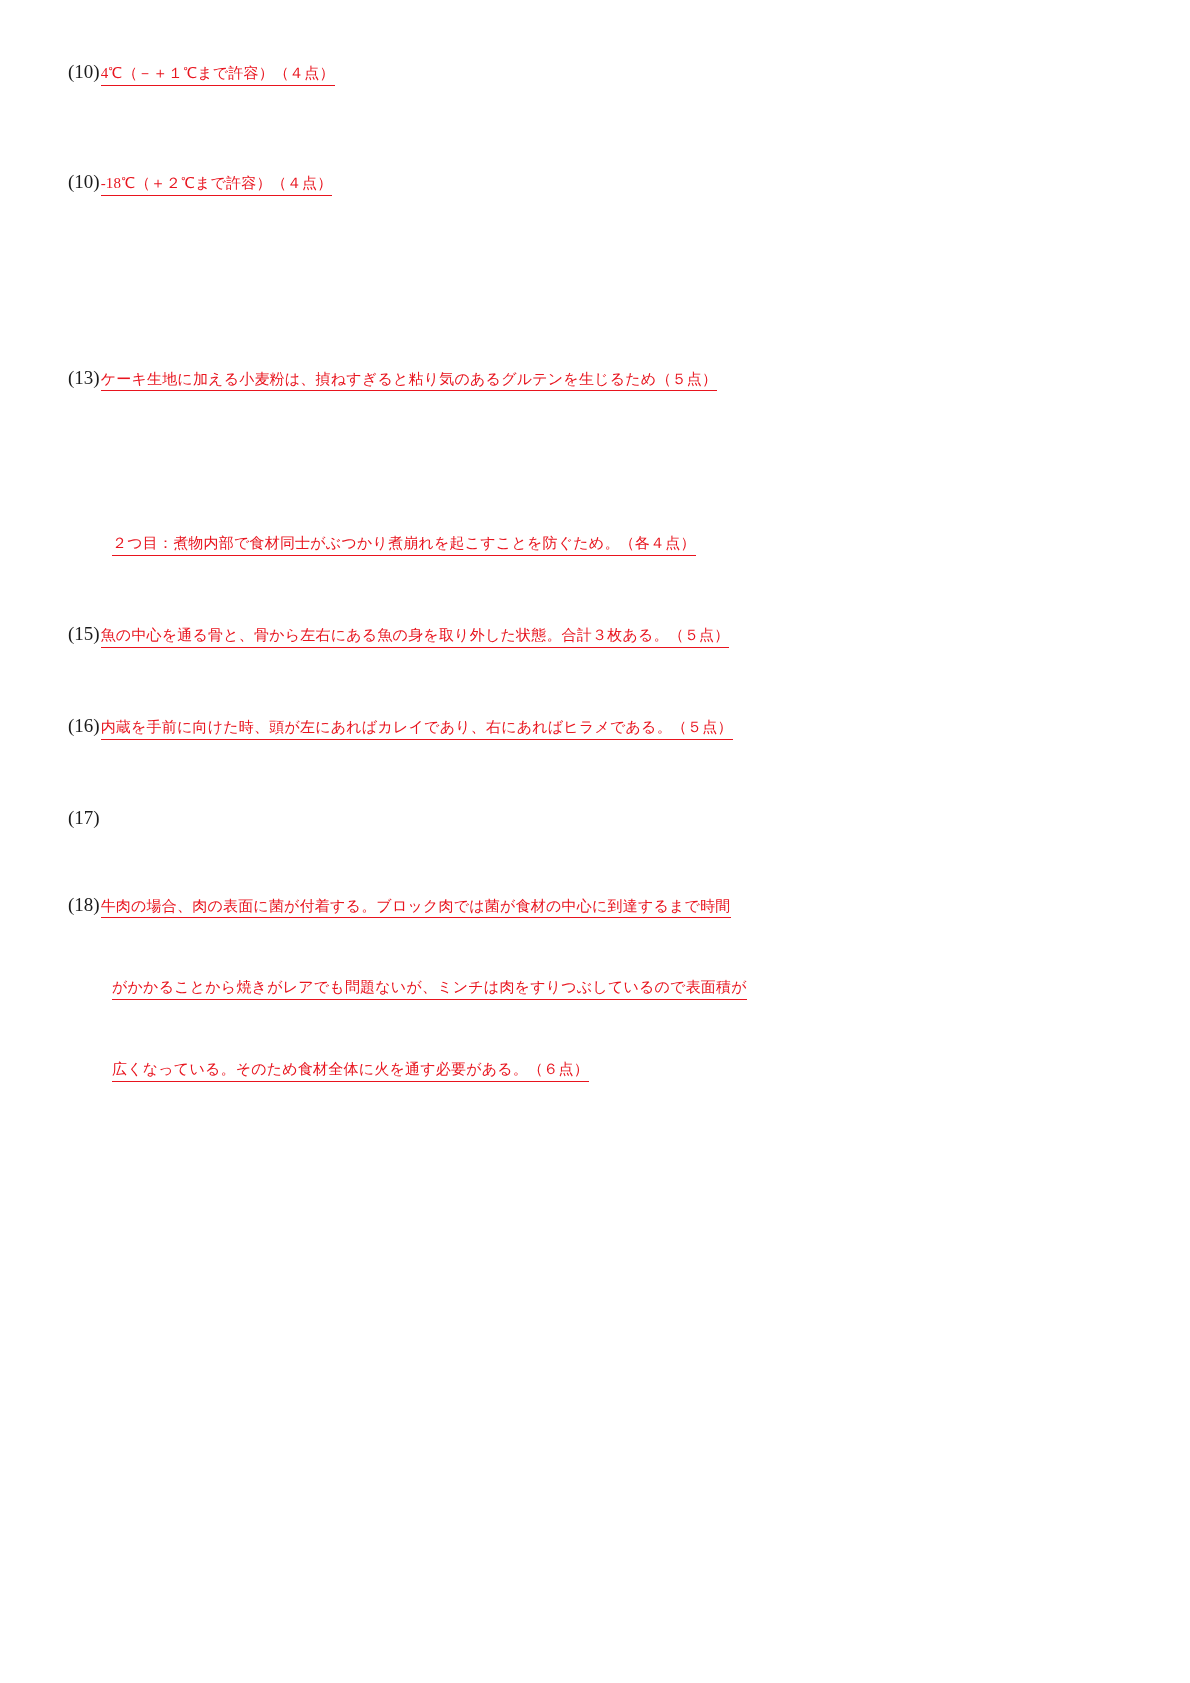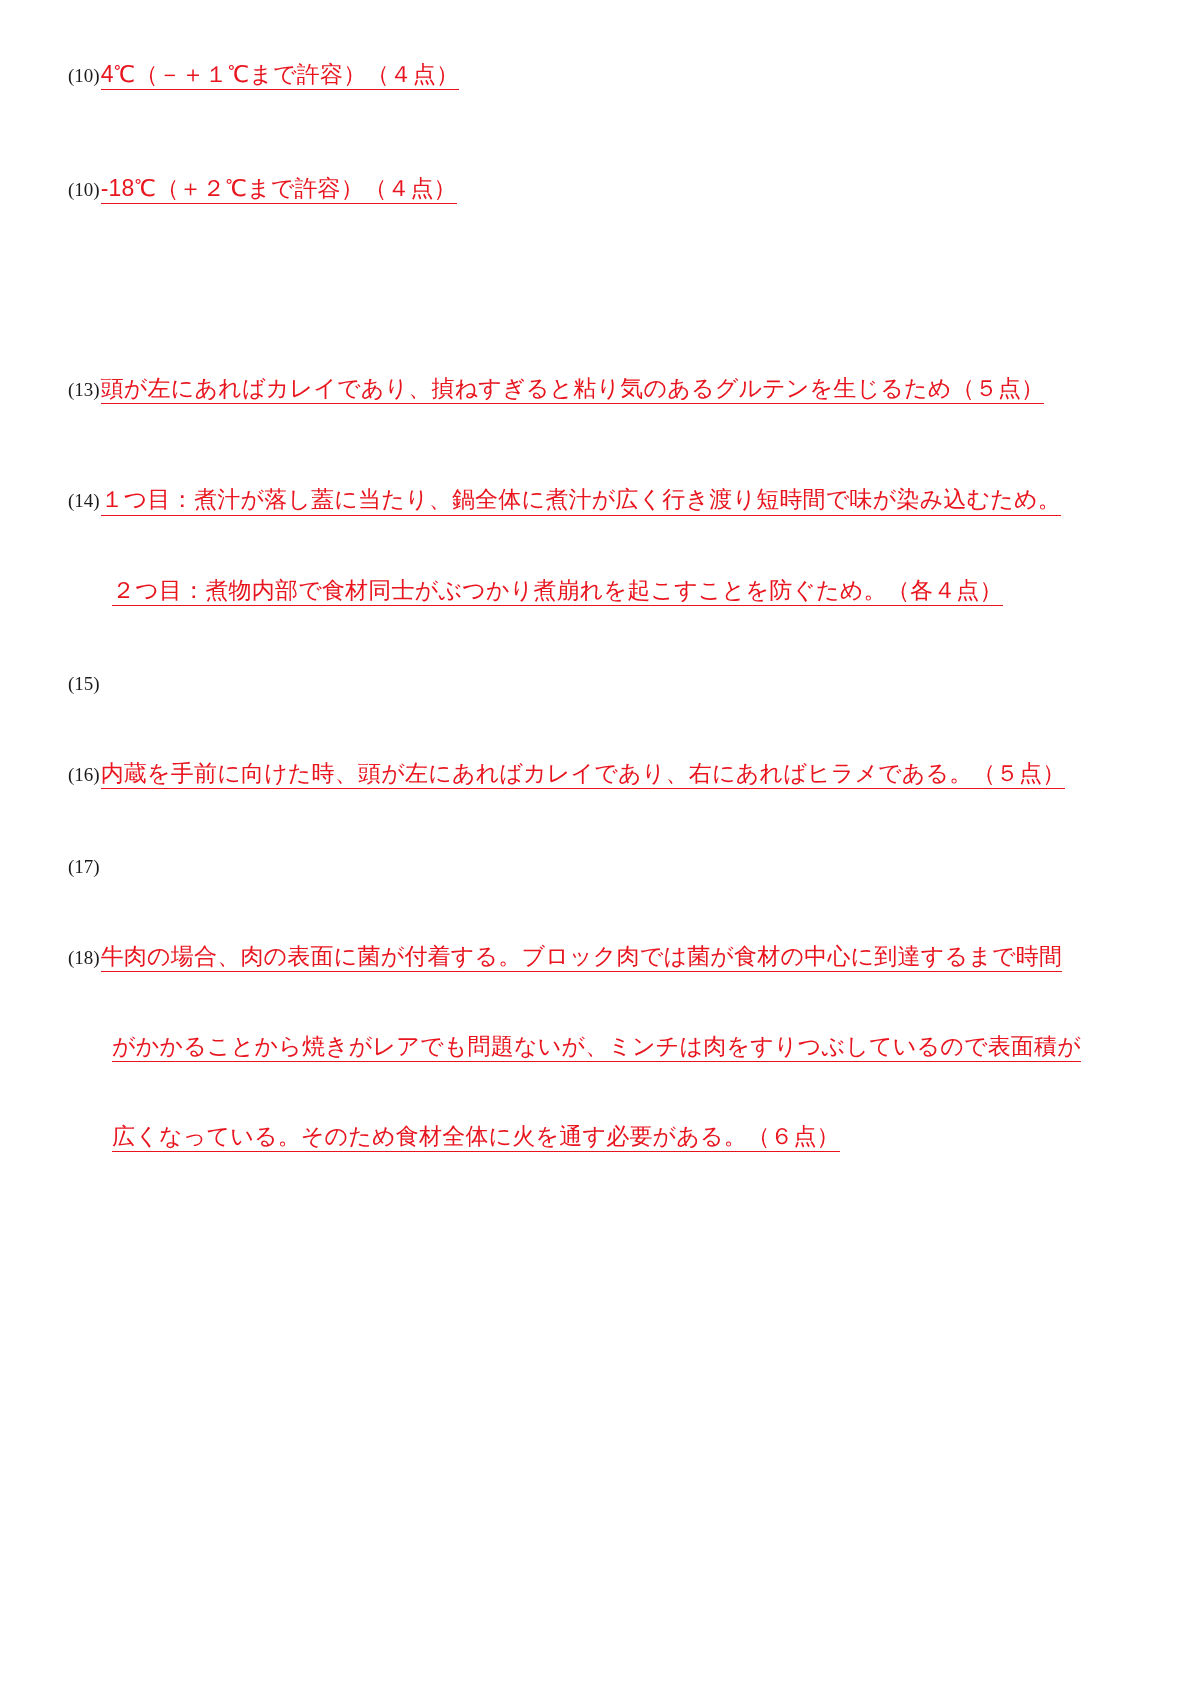--- a/index.html
+++ b/index.html
@@ -34,27 +34,27 @@
     line-height: 1;
     flex: 0 0 auto;
     padding-right: 1px;
   }
   .num-spacer {
     flex: 0 0 auto;
     width: 44px;
   }
   .ans {
     color: #e8141e;
-    font-size: 23px;
+    font-size: 15px;
     line-height: 1.05;
     border-bottom: 1.6px solid #e8141e;
     padding-bottom: 3px;
     letter-spacing: 0.2px;
     flex: 0 0 auto;
-    font-family: Liberation Sans, sans-serif;
+    font-family: Liberation Serif, serif;
   }
   
   .gap-1 { height: 86px; }
   .gap-2 { height: 86px; }
   .gap-3 { height: 86px; }
   .gap-inner { height: 62px; }
   .gap-4 { height: 83px; }
   .gap-5 { height: 68px; }
   .gap-6 { height: 68px; }
   .gap-7 { height: 68px; }
@@ -81,41 +81,38 @@
         <span class="ans">-18℃（＋２℃まで許容）（４点）</span>
       </div>
     </div>
     <div class="gap-2"></div>
 
     <div class="gap-3"></div>
 
     <div class="answer-item">
       <div class="line-row">
         <span class="num">(13)</span>
-        <span class="ans">頭が左にあればカレイであり、揁ねすぎると粘り気のあるグルテンを生じるため（５点）</span>
+        <span class="ans">ケーキ生地に加える小麦粉は、揁ねすぎると粘り気のあるグルテンを生じるため（５点）</span>
       </div>
     </div>
     <div class="gap-4"></div>
 
     <div class="answer-item">
-      <div class="line-row">
-        <span class="num">(14)</span>
-        <span class="ans">１つ目：煮汁が落し蓋に当たり、鍋全体に煮汁が広く行き渡り短時間で味が染み込むため。</span>
-      </div>
       <div class="gap-inner"></div>
       <div class="line-row">
         <span class="num-spacer"></span>
         <span class="ans">２つ目：煮物内部で食材同士がぶつかり煮崩れを起こすことを防ぐため。（各４点）</span>
       </div>
     </div>
     <div class="gap-5"></div>
 
     <div class="answer-item">
       <div class="line-row">
         <span class="num">(15)</span>
+        <span class="ans">魚の中心を通る骨と、骨から左右にある魚の身を取り外した状態。合計３枚ある。（５点）</span>
       </div>
     </div>
     <div class="gap-6"></div>
 
     <div class="answer-item">
       <div class="line-row">
         <span class="num">(16)</span>
         <span class="ans">内蔵を手前に向けた時、頭が左にあればカレイであり、右にあればヒラメである。（５点）</span>
       </div>
     </div>

